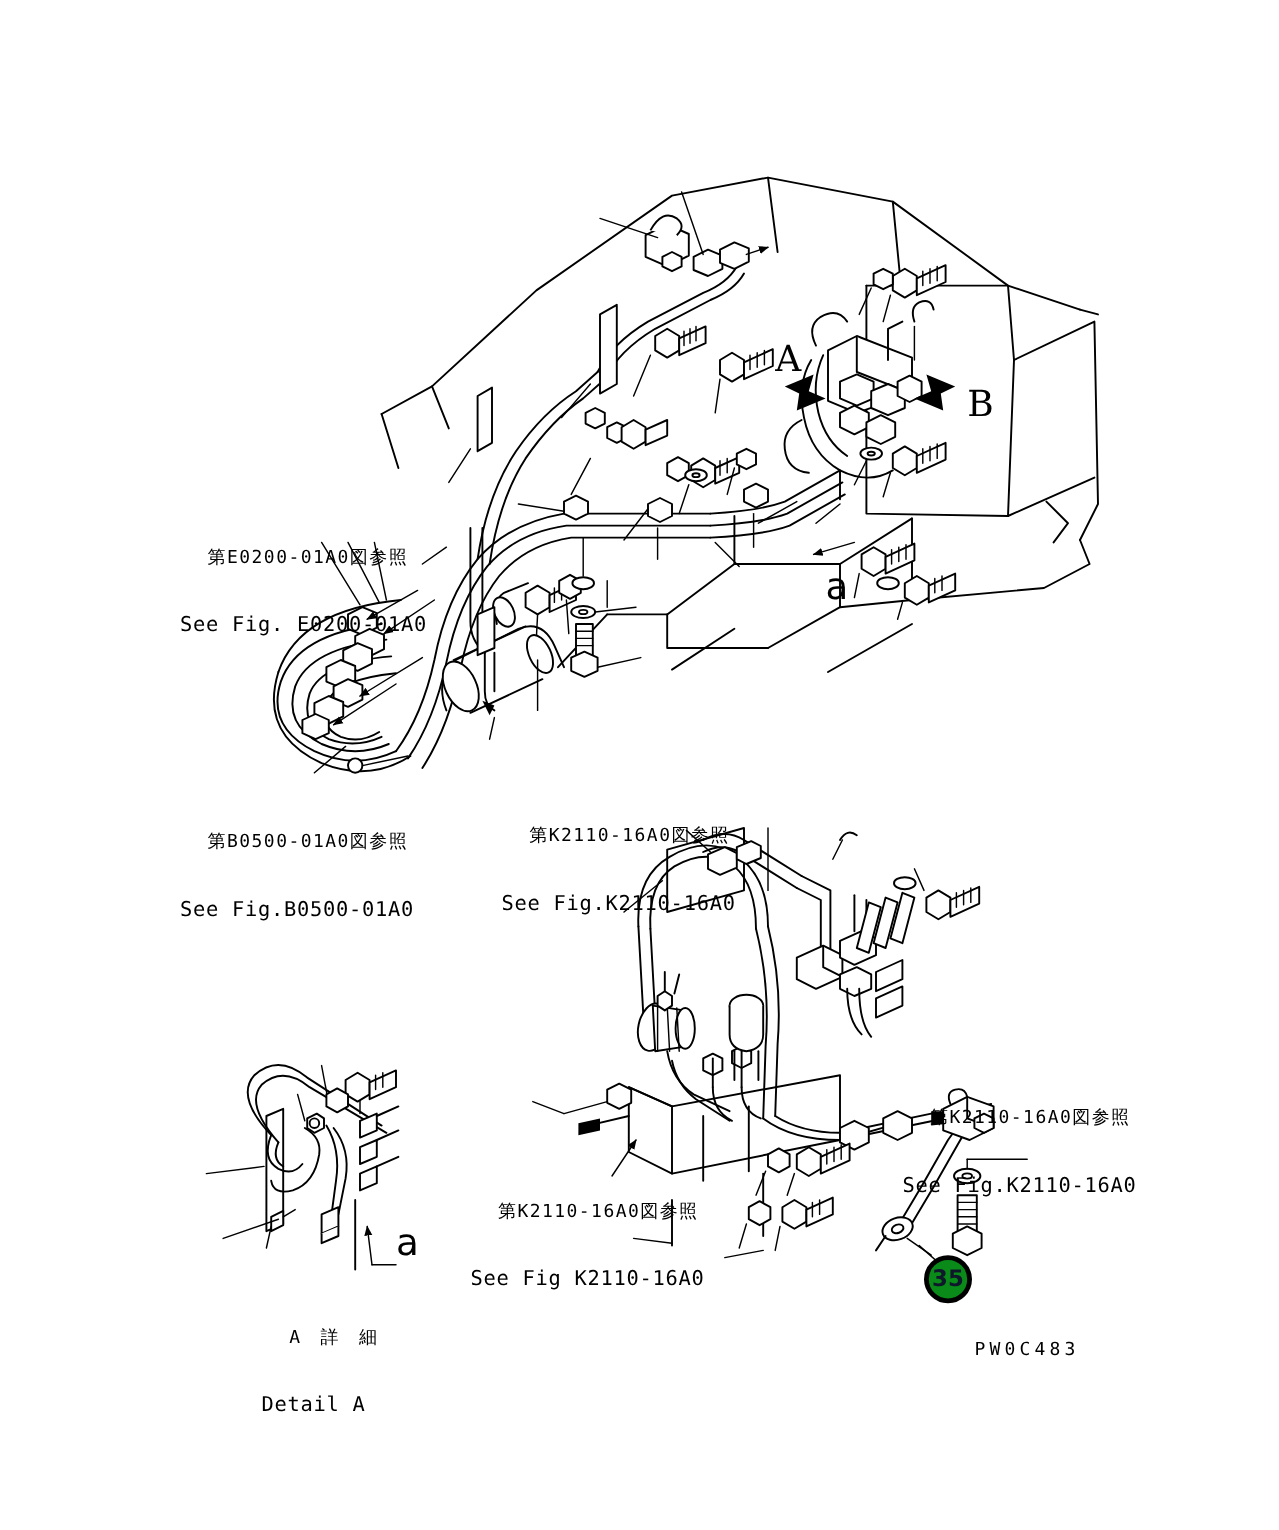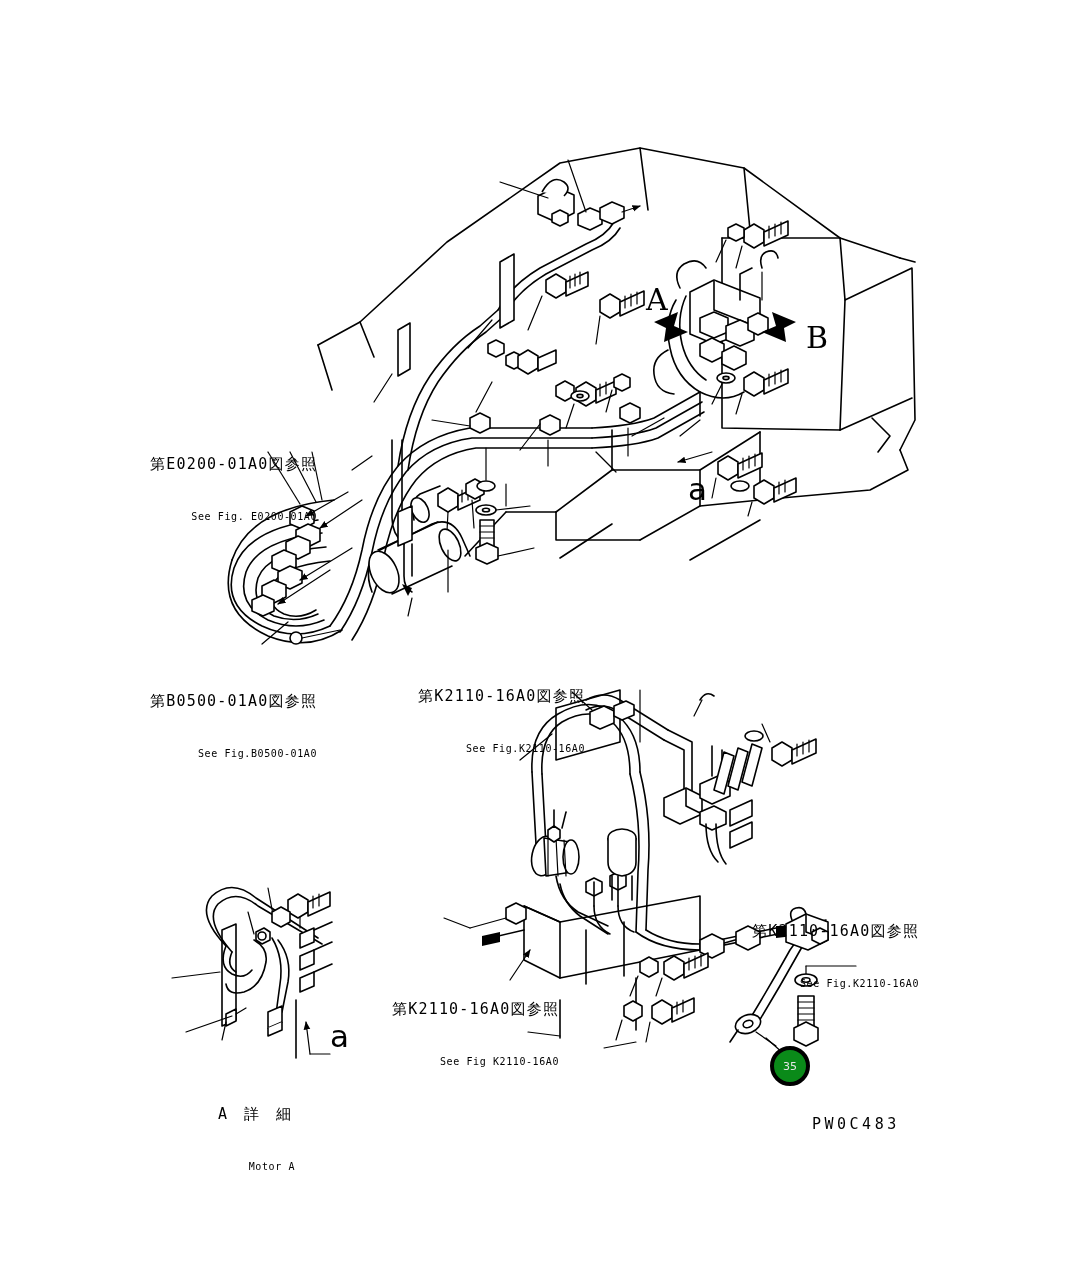--- a/index.html
+++ b/index.html
@@ -30,26 +30,26 @@
     color: #000000;
     font-family: "DejaVu Sans Mono", "Liberation Mono", monospace;
     white-space: pre;
     line-height: 1.18;
     letter-spacing: 0.5px;
   }
   .lbl .jp {
     display: block;
     font-size: 15px;
     letter-spacing: 1.2px;
+    margin-left: 23px;
   }
   .lbl .en {
     display: block;
-    font-size: 10px;
+    font-size: 17px;
     letter-spacing: 0.6px;
-    text-align: right;
   }
   .lbl.detail .jp { letter-spacing: 4px; }
   .marker {
     position: absolute;
     color: #000000;
     font-family: "DejaVu Serif", "Liberation Serif", serif;
     font-size: 30px;
     line-height: 1;
   }
   .marker.lower {
@@ -70,23 +70,23 @@
     height: 40px;
     border-radius: 50%;
     border: 4px solid #000000;
     display: flex;
     align-items: center;
     justify-content: center;
     box-sizing: border-box;
   }
   .callout span {
     font-family: "DejaVu Sans", "Liberation Sans", sans-serif;
-    font-size: 11px;
-    font-weight: normal;
-    color: #e5e5e5;
+    font-size: 19px;
+    font-weight: bold;
+    color: #0f172a;
   }
 </style>
 </head>
 <body>
 
 <div id="sheet">
 
   <svg id="artwork" viewBox="0 0 1066 1275" xmlns="http://www.w3.org/2000/svg">
     <defs>
       <style>
@@ -602,21 +602,21 @@
 
   <div class="lbl" style="left:752px; top:885px;">
     <span class="jp">第K2110-16A0図参照</span>
     <span class="en">See Fig.K2110-16A0</span>
   </div>
 
 
 
   <div class="lbl detail" style="left:218px; top:1068px;">
     <span class="jp">A 詳 細</span>
-    <span class="en">Motor A</span>
+    <span class="en">Detail A</span>
   </div>
 
 
   <div class="marker" style="left:646px; top:285px;">A</div>
   <div class="marker" style="left:806px; top:323px;">B</div>
   <div class="marker lower" style="left:688px; top:474px;">a</div>
   <div class="marker lower" style="left:330px; top:1021px;">a</div>
 
   <div class="callout" style="left:770px; top:1046px; background:#0a8a19;">
     <span>35</span>

